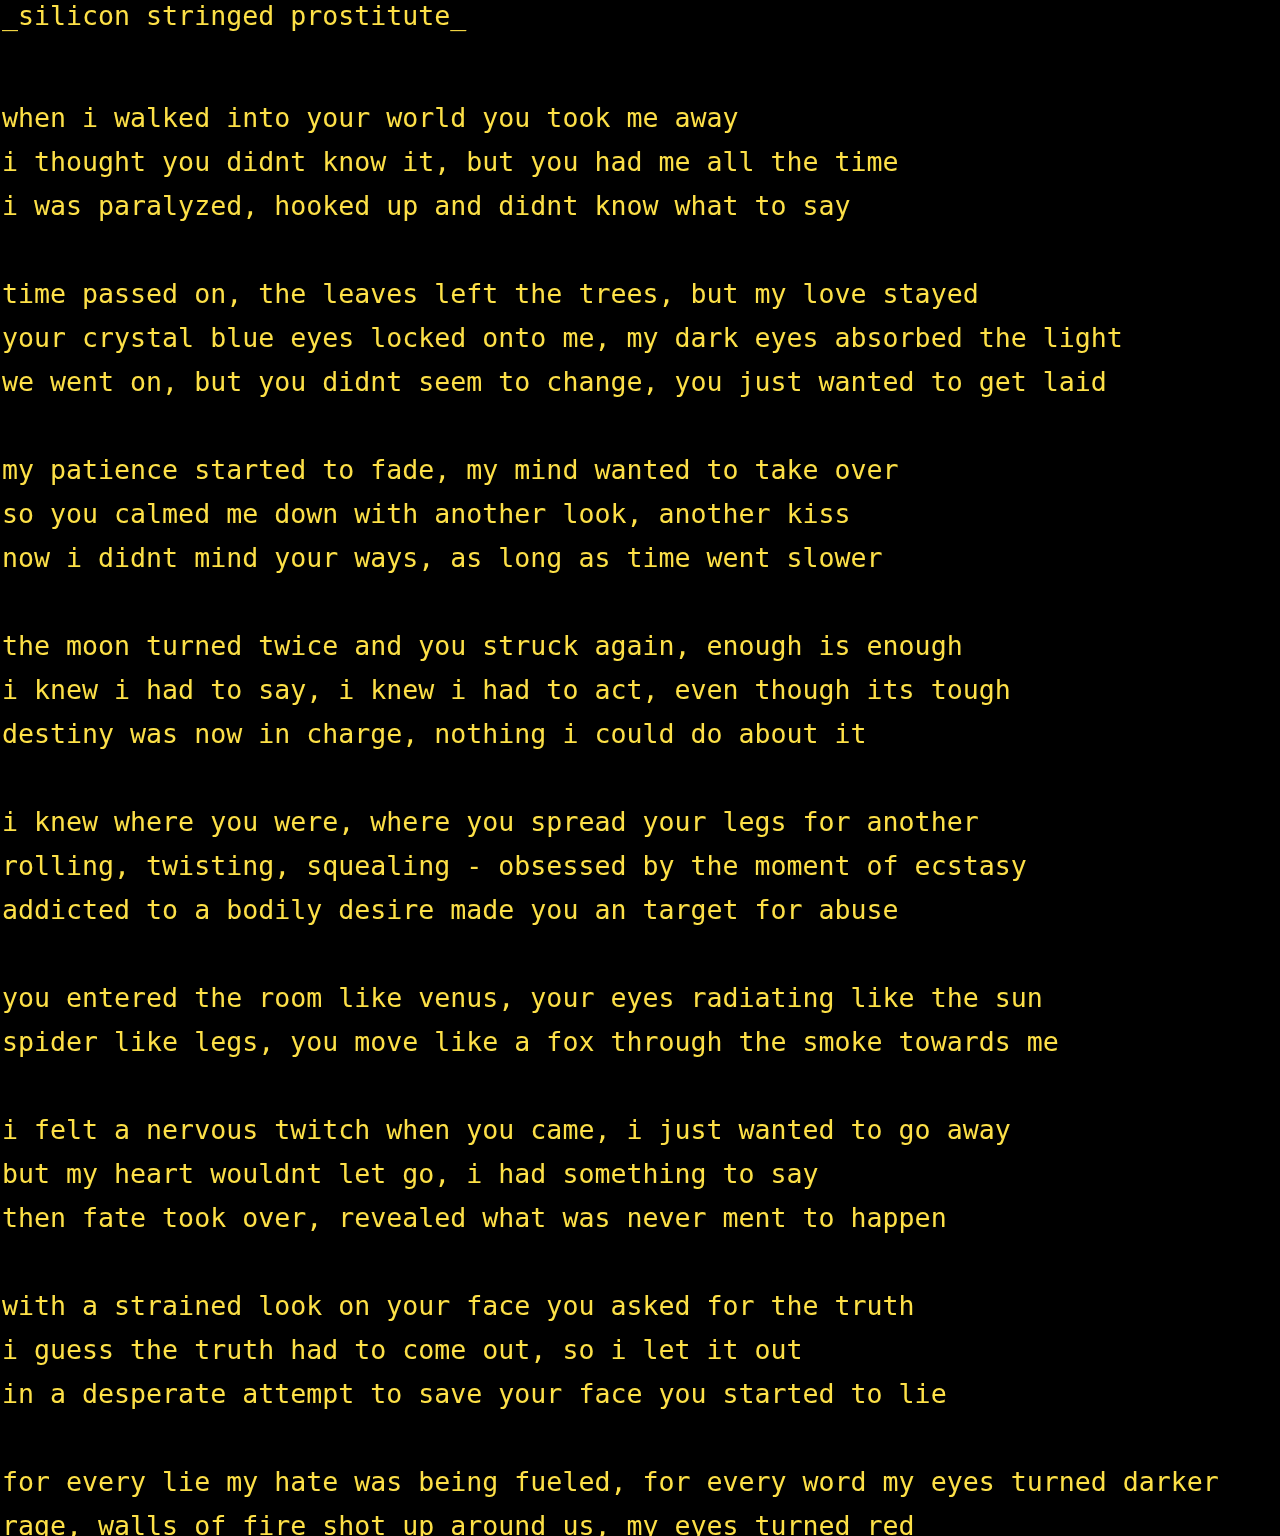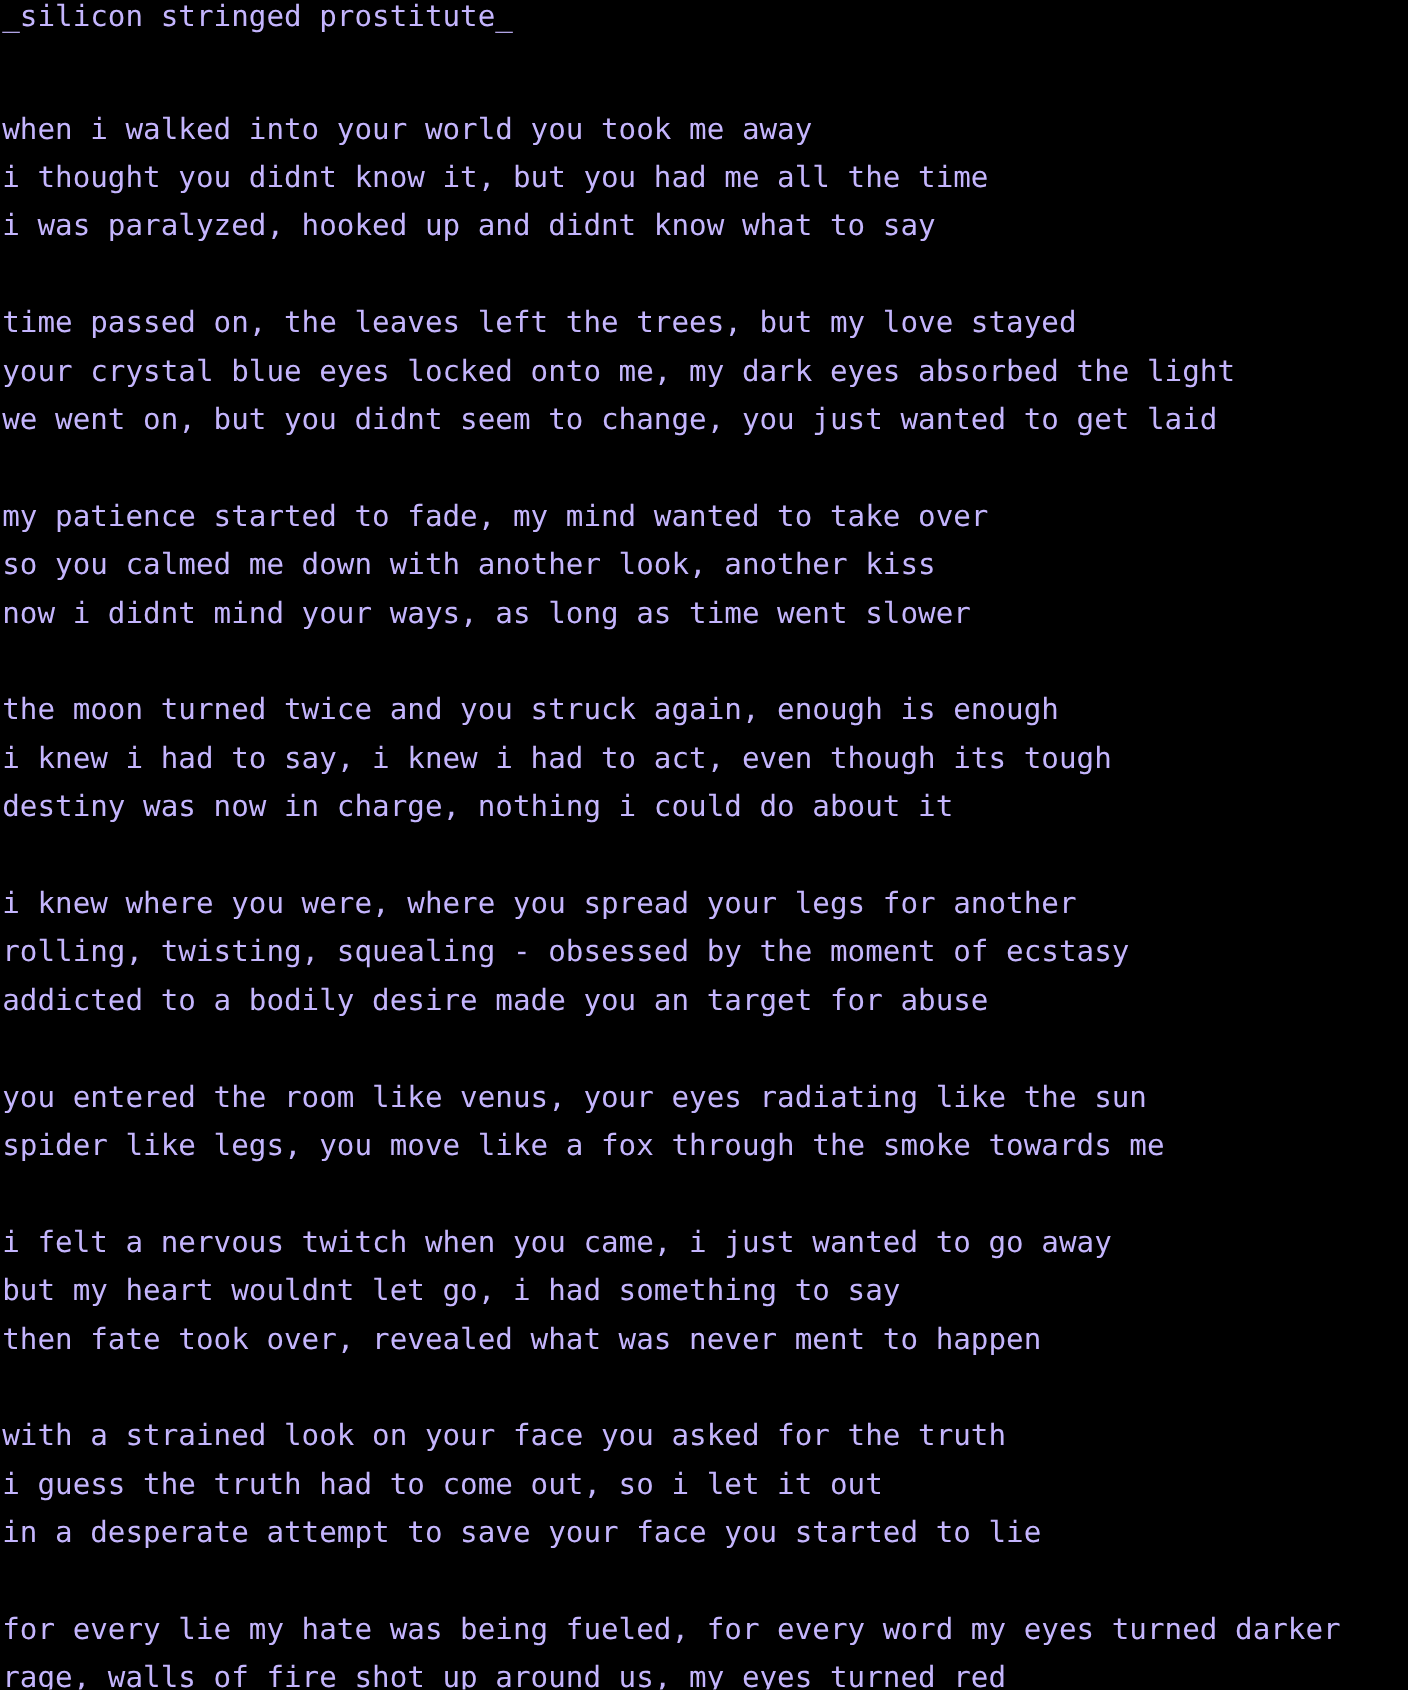--- a/index.html
+++ b/index.html
@@ -27,21 +27,21 @@
     margin: 64px 0 0 0;
     padding: 0;
     font: inherit;
     line-height: 44px;
     white-space: pre;
   }
 </style>
 </head>
 <body style="background: rgb(0, 0, 0);">
 
-<div class="screen" style="color: #c4b5fd;">
+<div class="screen" style="color: #fde047;">
   <div class="title-line">_silicon stringed prostitute_</div>
   <pre class="lyrics" id="lyrics">when i walked into your world you took me away
 i thought you didnt know it, but you had me all the time
 i was paralyzed, hooked up and didnt know what to say
 
 time passed on, the leaves left the trees, but my love stayed
 your crystal blue eyes locked onto me, my dark eyes absorbed the light
 we went on, but you didnt seem to change, you just wanted to get laid
 
 my patience started to fade, my mind wanted to take over

